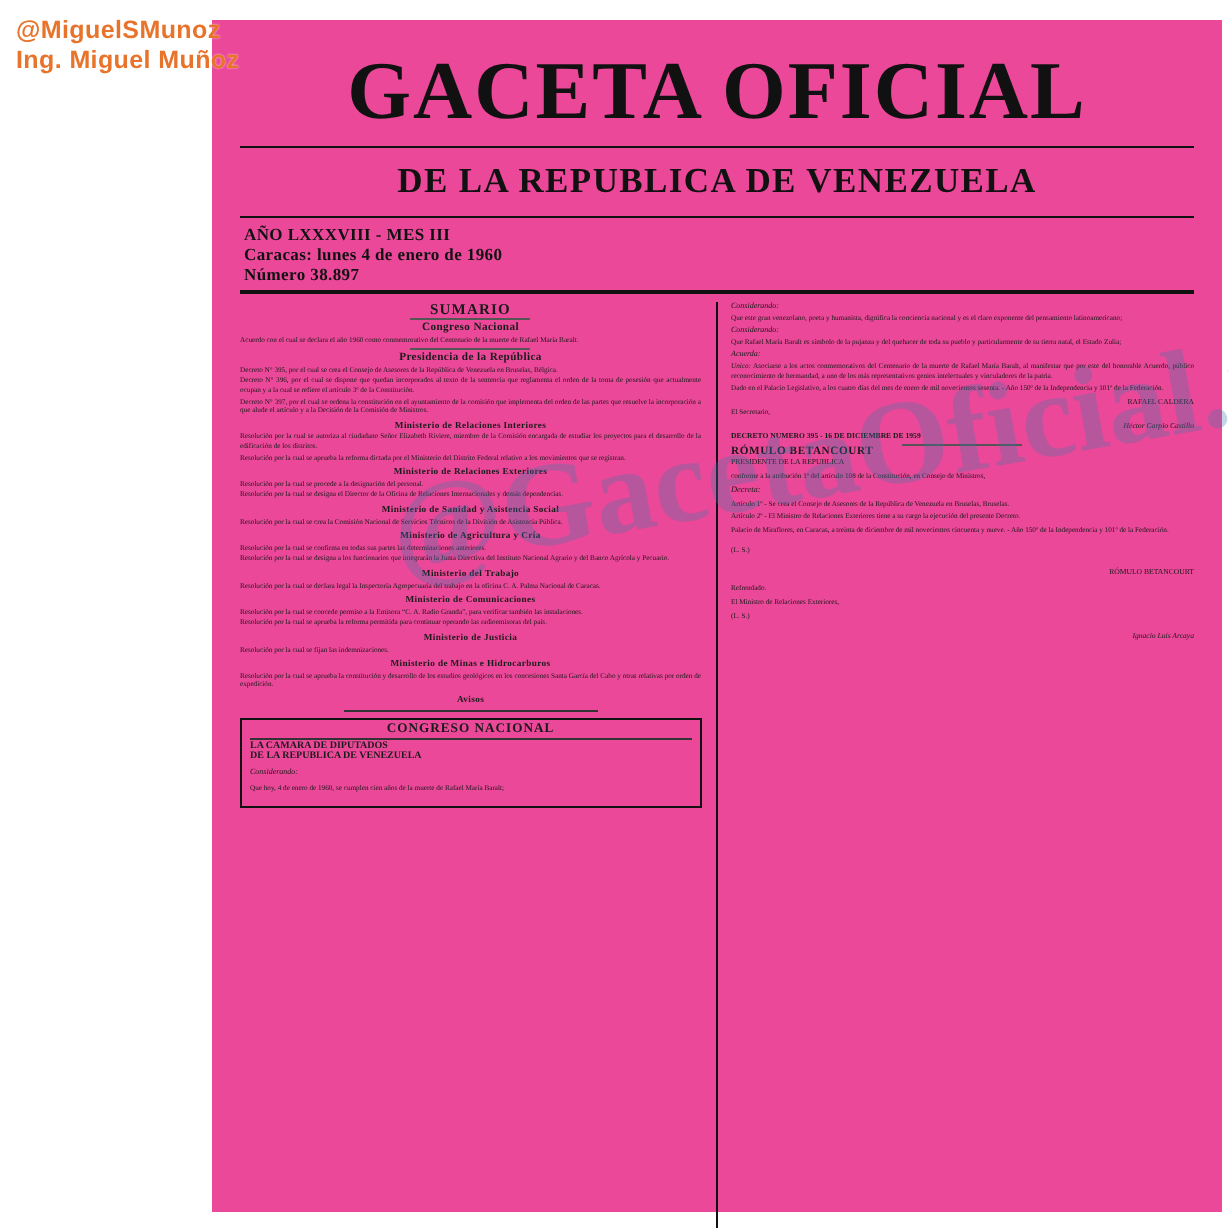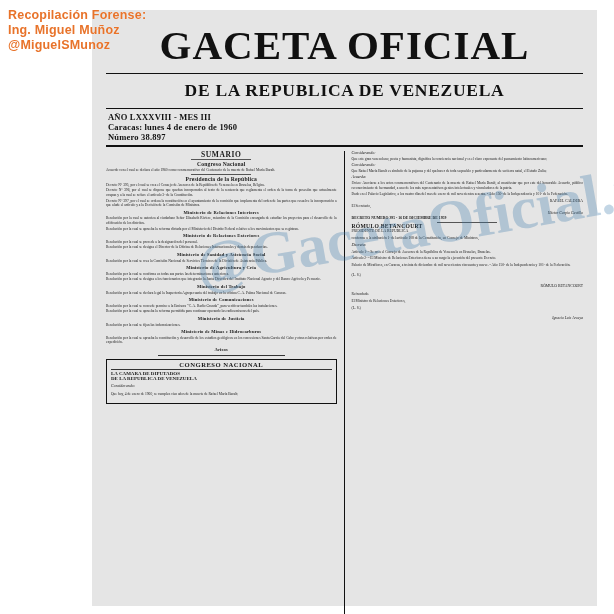--- a/index.html
+++ b/index.html
@@ -43,25 +43,25 @@
     color: rgba(56, 118, 170, 0.30);
     white-space: nowrap;
     transform: rotate(-10deg);
     transform-origin: left center;
     pointer-events: none;
   }
 
   
   .page {
     position: absolute;
-    left: 92px;
+    left: 106px;
     top: 10px;
     width: 505px;
     height: 596px;
-    background: #e5e5e5;
+    background: #ec4899;
     z-index: 10;
   }
 
   .masthead { text-align: center; padding-top: 14px; }
   .masthead .title {
     font-family: "Liberation Serif", serif;
     font-size: 41px;
     letter-spacing: 1px;
     font-weight: bold;
     line-height: 42px;
@@ -292,18 +292,17 @@
       <div class="blk" style="margin-top:4px;">Refrendado.</div>
       <div class="blk">El Ministro de Relaciones Exteriores,</div>
       <div class="blk">(L. S.)</div>
       <div class="sig it" style="margin-top:6px;">Ignacio Luis Arcaya</div>
 
     </div>
   </div>
 </div>
 
 <div class="wm-top">
-  <div>Recopilación Forense:</div>
+  <div>@MiguelSMunoz</div>
   <div>Ing. Miguel Muñoz</div>
-  <div>@MiguelSMunoz</div>
 </div>
 
 <div class="wm-big">@GacetaOficial.io</div>
 
 </body></html>

